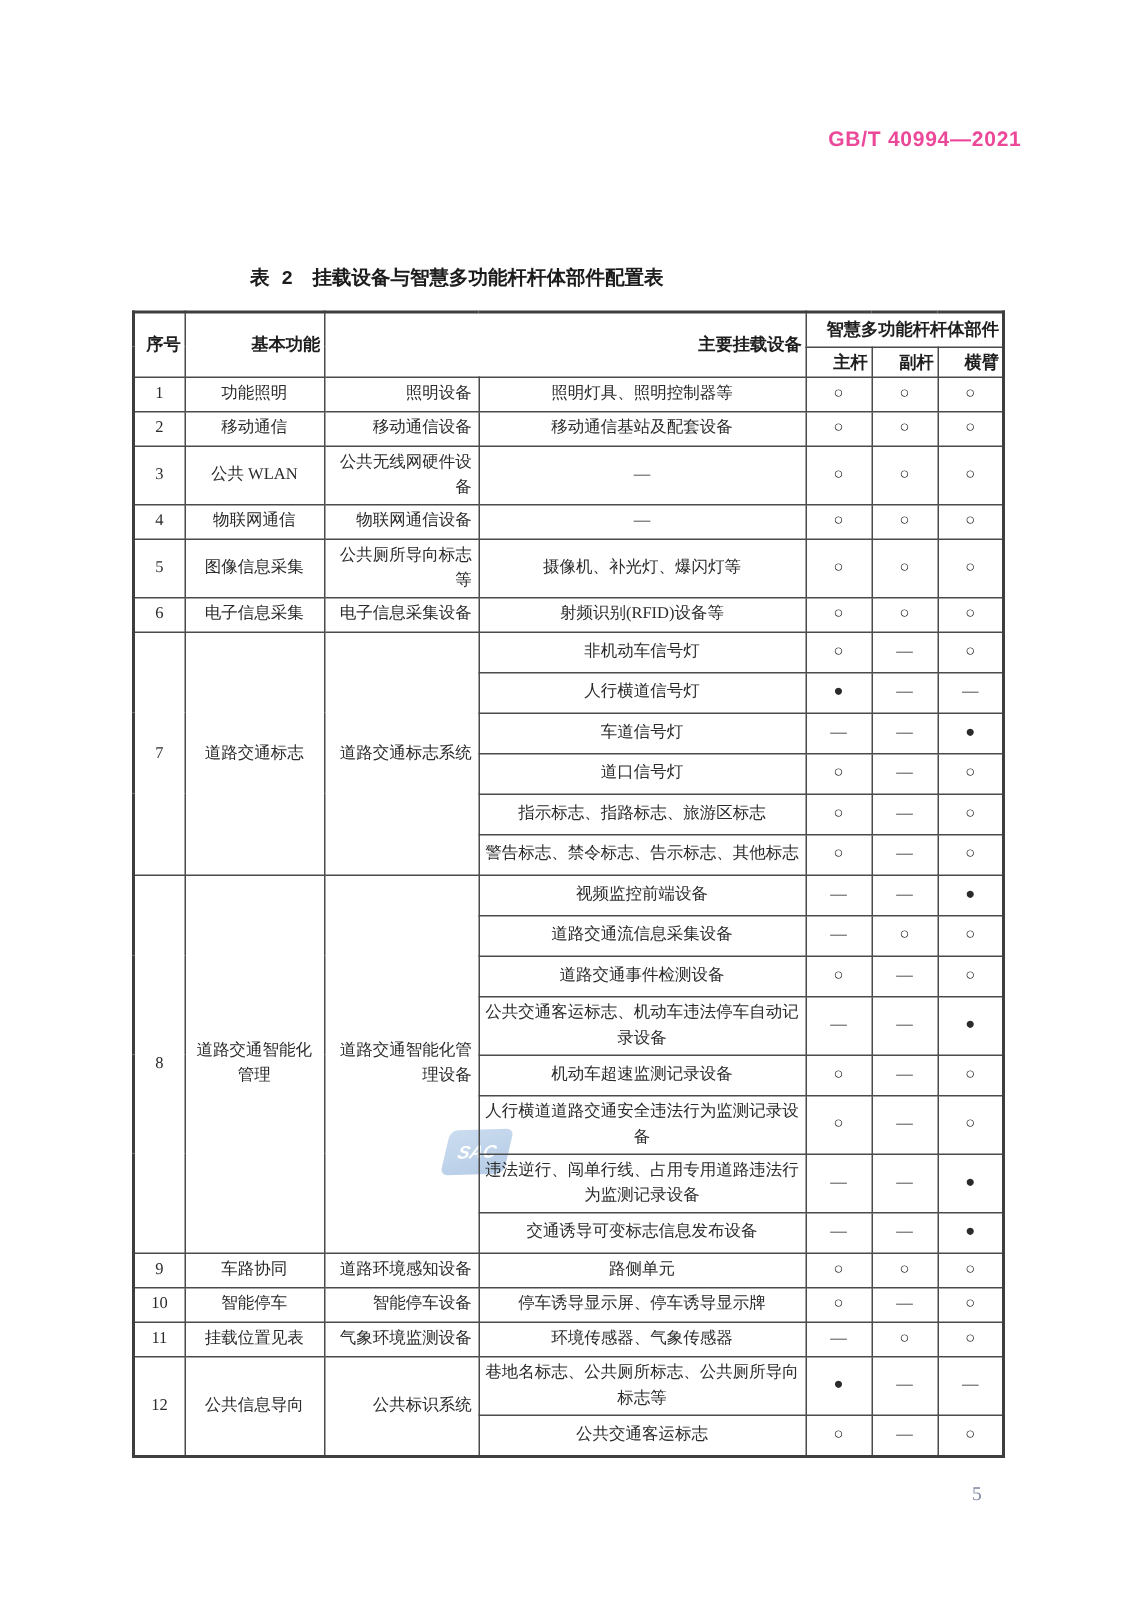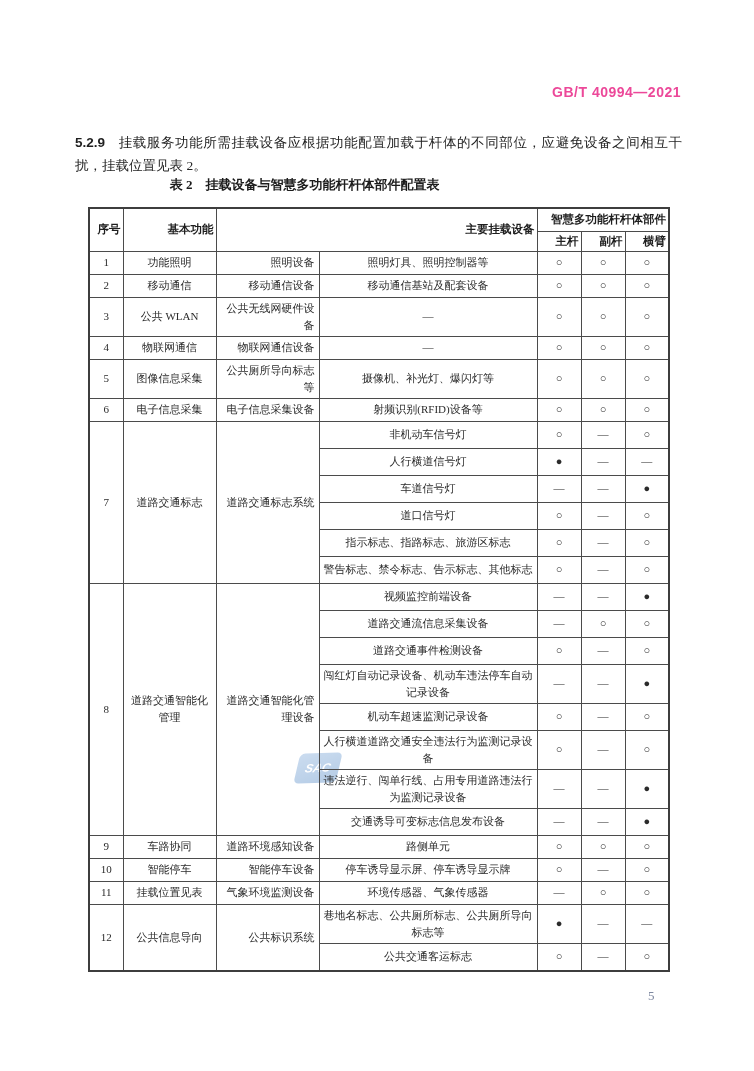--- a/index.html
+++ b/index.html
@@ -36,21 +36,21 @@
     font-family: "Liberation Sans", "DejaVu Sans", sans-serif;
     font-weight: bold;
     margin-right: 13px;
   }
   .table-title {
     position: absolute;
     top: 176px;
     left: 0;
     width: 609px;
     text-align: center;
-    font-family: Liberation Serif, serif;
+    font-family: Liberation Mono, monospace;
     font-weight: bold;
     font-size: 13px;
     color: #1c1c1c;
   }
   table.cfg {
     position: absolute;
     left: 88px;
     top: 207px;
     width: 580px;
     border-collapse: collapse;
@@ -118,21 +118,20 @@
     color: #7e88a0;
   }
 </style>
 </head>
 <body>
 
 <div class="page">
 
   <div class="doc-code">GB/T 40994—2021</div>
 
-  <p class="clause"><span class="clause-no">5.2.9</span><span>挂载服务功能所需挂载设备应根据功能配置加载于杆体的不同部位，应避免设备之间相互干扰，挂载位置见表 2。</span></p>
 
   <div class="table-title">表 2　挂载设备与智慧多功能杆杆体部件配置表</div>
 
   <div class="watermark">SAC</div>
 
   <table class="cfg">
     <colgroup>
       <col style="width:34px">
         <col style="width:93px">
         <col style="width:103px">
@@ -263,21 +262,21 @@
           <td class="c-mark sym-circle">○</td>
           <td class="c-mark sym-circle">○</td>
         </tr>
         <tr class="sub-row">
           <td class="c-dev">道路交通事件检测设备</td>
           <td class="c-mark sym-circle">○</td>
           <td class="c-mark sym-dash">—</td>
           <td class="c-mark sym-circle">○</td>
         </tr>
         <tr class="sub-row">
-          <td class="c-dev">闯红灯自动记录设备、机动车违法停车自动记录设备</td>
+          <td class="c-dev">公共交通客运标志、机动车违法停车自动记录设备</td>
           <td class="c-mark sym-dash">—</td>
           <td class="c-mark sym-dash">—</td>
           <td class="c-mark sym-dot">●</td>
         </tr>
         <tr class="sub-row">
           <td class="c-dev">机动车超速监测记录设备</td>
           <td class="c-mark sym-circle">○</td>
           <td class="c-mark sym-dash">—</td>
           <td class="c-mark sym-circle">○</td>
         </tr>

